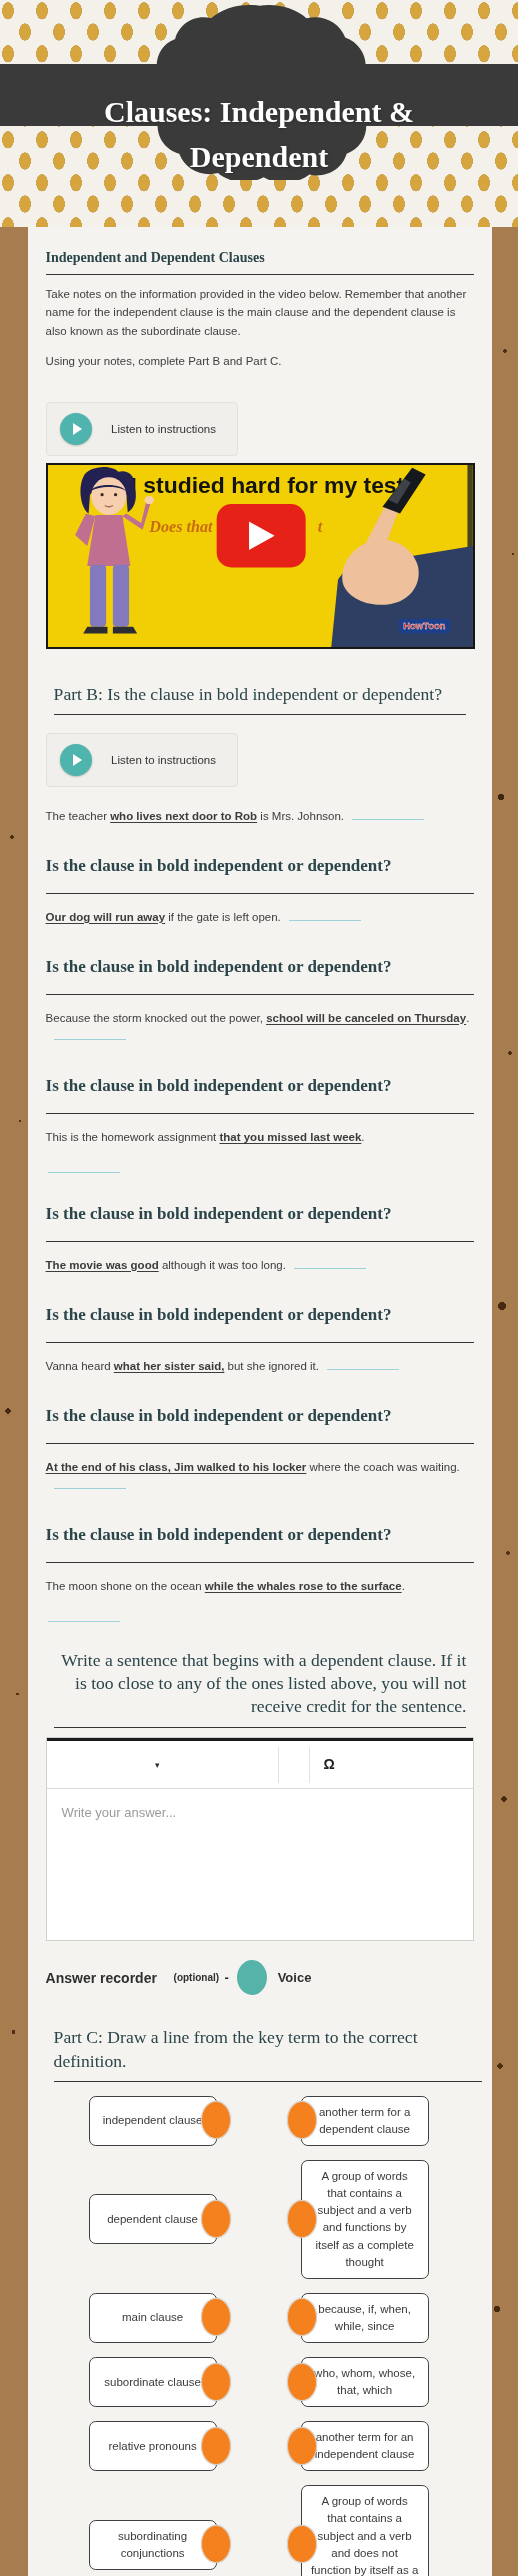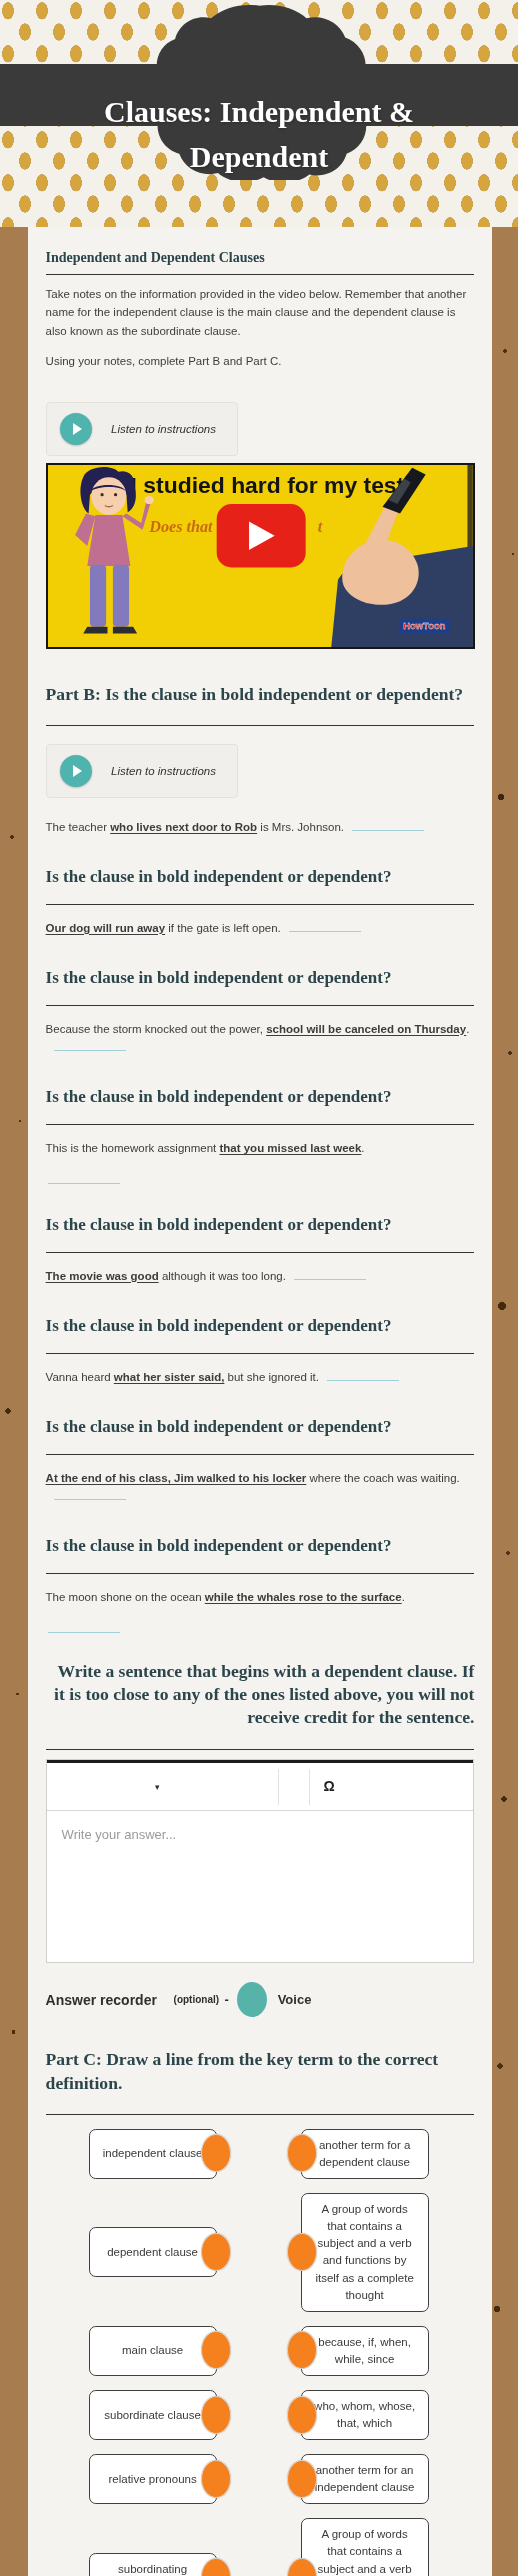--- a/index.html
+++ b/index.html
@@ -45,32 +45,32 @@
   }
   .main-title span{display:block;margin:0 auto;width:405px;}
   
   .card{
     position:relative;margin-left:28px;width:464px;box-sizing:border-box;
     background:#f4f3f0;padding:23px 17.6px 20px 17.6px;
     border-bottom:5.4px solid #e9e2d4;
   }
   .serif-head{font-family:"Liberation Serif",serif;color:#2b454a;border-bottom:0.7px solid #343434;}
   h2.intro-head{font-size:14px;font-weight:700;margin:0;padding-bottom:8px;}
-  .big-head{font-size:17.6px;font-weight:700;line-height:1.32;margin:0;padding-bottom:19px;}
+  .big-head{font-size:17.6px;font-weight:400;line-height:1.32;margin:8px;padding-bottom:8px;}
   .q-heading{font-size:17px;font-weight:600;line-height:1.3;margin:30px 0 0;padding-bottom:16px;
     font-family:"Liberation Serif",serif;color:#2b454a;border-bottom:0.7px solid #343434;}
   p.body-text{font-size:11.5px;line-height:1.62;color:#3e3e3e;margin:9.5px 0 0;}
   p.small-gap{margin-top:12px;}
   .q-sentence{font-size:11.5px;line-height:1.6;color:#3c3c3c;margin:13.5px 0 0;}
   .q-sentence .bseg{font-weight:700;text-decoration:underline;text-decoration-thickness:1.4px;text-underline-offset:2px;}
   .blank{display:inline-block;width:72px;height:8px;border-bottom:1.4px solid #9fd2d6;margin-left:8px;vertical-align:baseline;}
   .blank.block{display:block;margin:17.6px 0 0 2.7px;}
   
   .listen{display:flex;align-items:center;width:192px;height:54px;margin-top:31px;
-    background:#f0efec;border:0.7px solid #e3e1dc;border-radius:4px;box-sizing:border-box;padding-left:13.5px;cursor:pointer;font-style:italic;}
+    background:#f0efec;border:0.7px solid #e3e1dc;border-radius:4px;box-sizing:border-box;padding-left:13.5px;cursor:pointer;}
   .listen.second{margin-top:17.6px;}
   .play-circle{width:32px;height:32px;border-radius:50%;background:#4fb3ae;display:flex;align-items:center;justify-content:center;box-shadow:0 0.7px 2px rgba(0,0,0,.25);}
   .play-tri{width:0;height:0;border-left:9.5px solid #fff;border-top:6px solid transparent;border-bottom:6px solid transparent;margin-left:2.7px;}
   .listen-label{margin-left:19px;font-size:11.5px;color:#333;}
   
   .video{margin-top:6.8px;width:429px;height:186px;box-sizing:border-box;border:2px solid #161616;background:#f2cf05;position:relative;cursor:pointer;}
   
   .editor{margin-top:9.5px;border:0.7px solid #cfcfcf;background:#fff;}
   .editor-topbar{height:3.4px;background:#1b1b1b;}
   .toolbar{position:relative;height:47px;border-bottom:0.7px solid #d8d8d8;}

